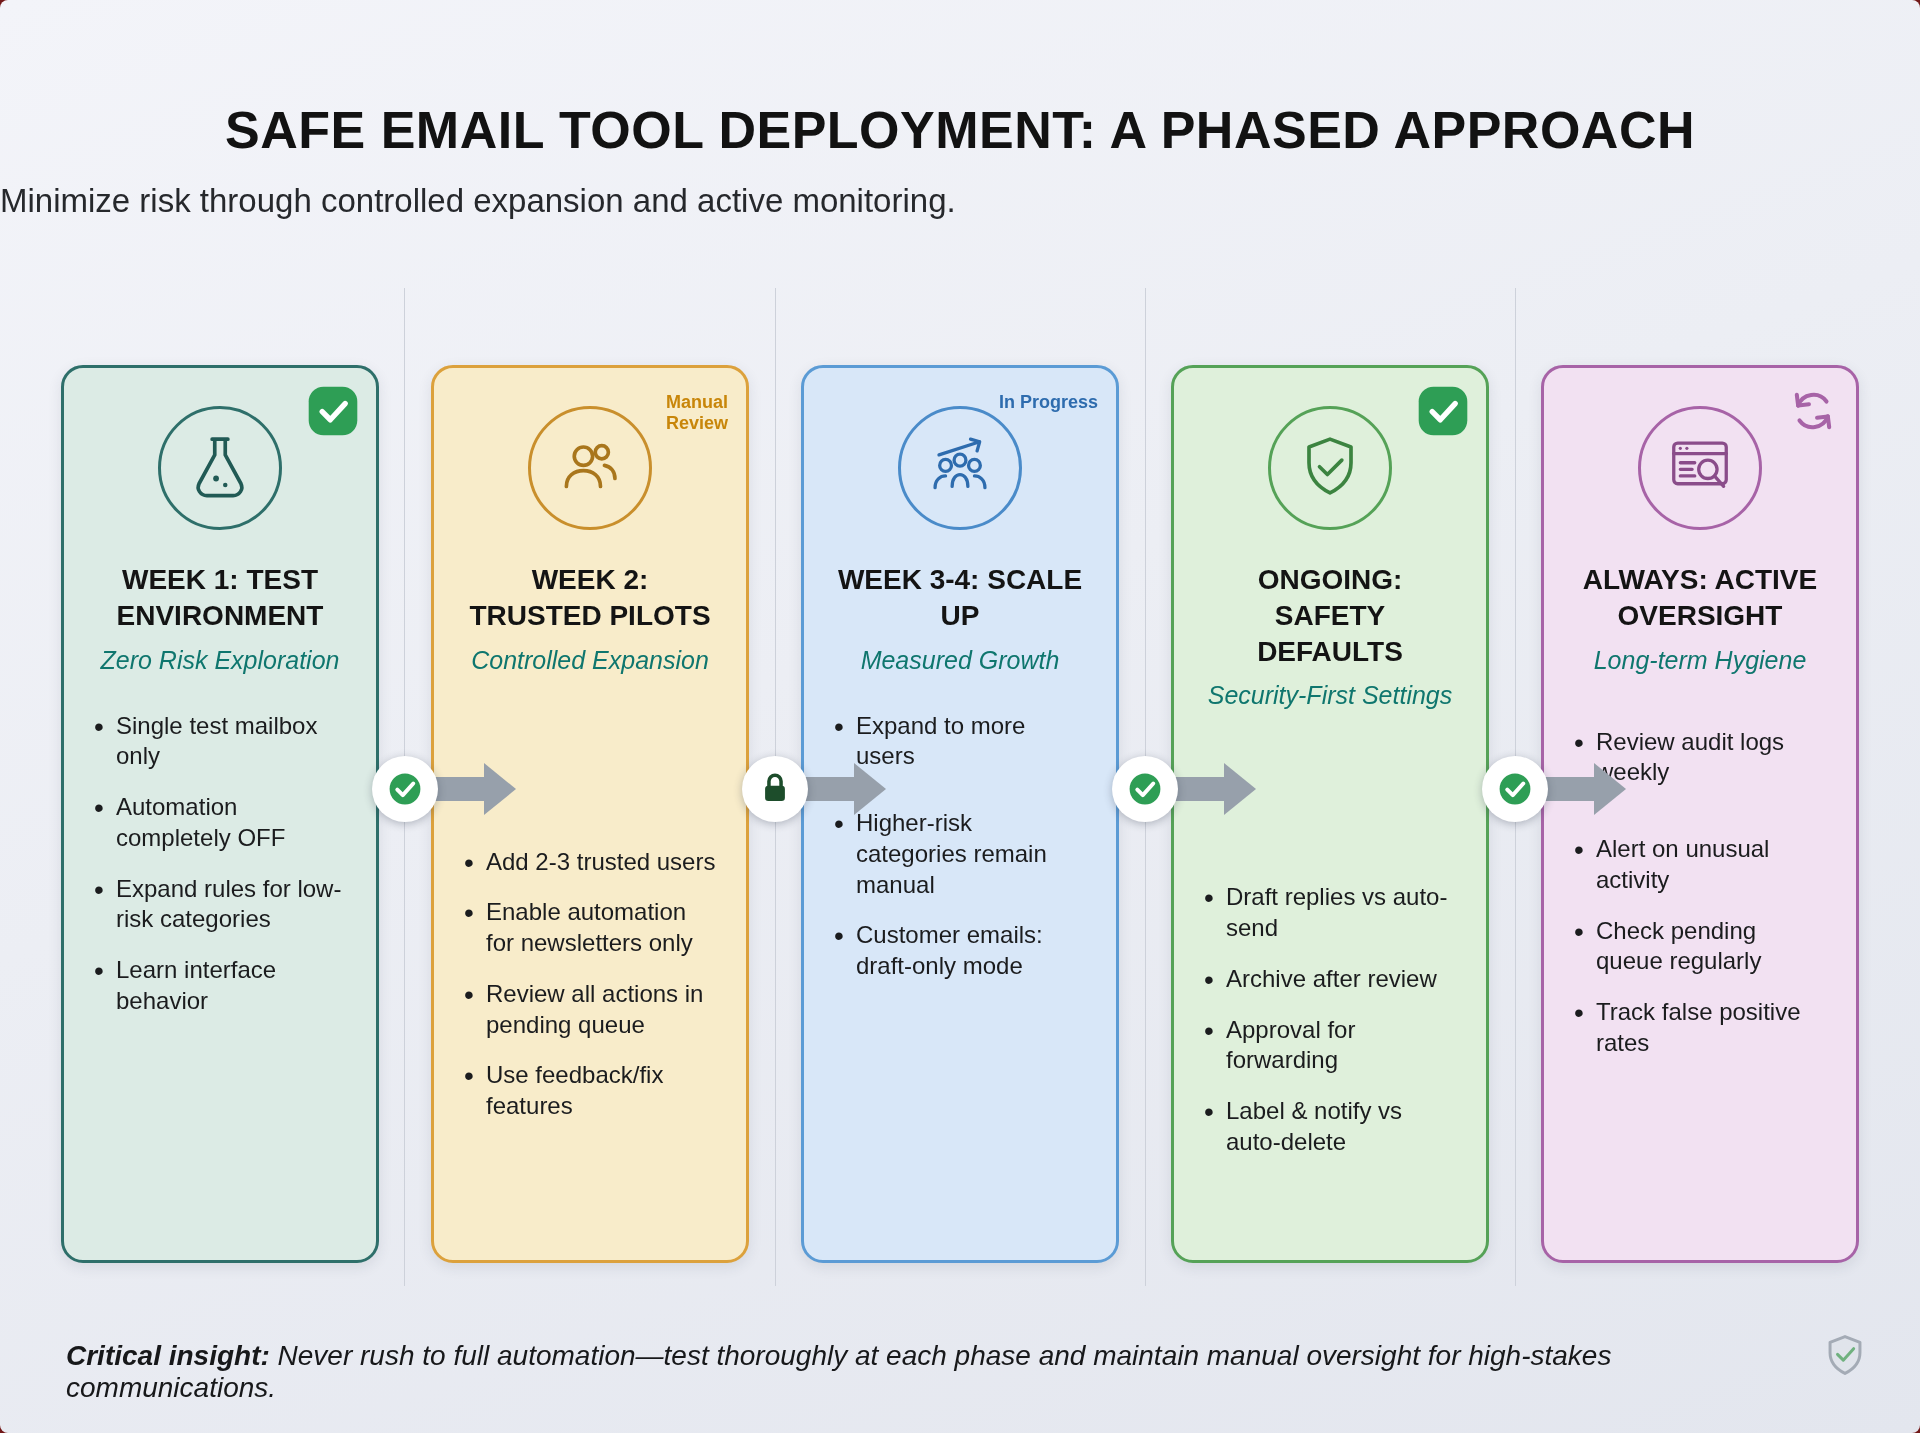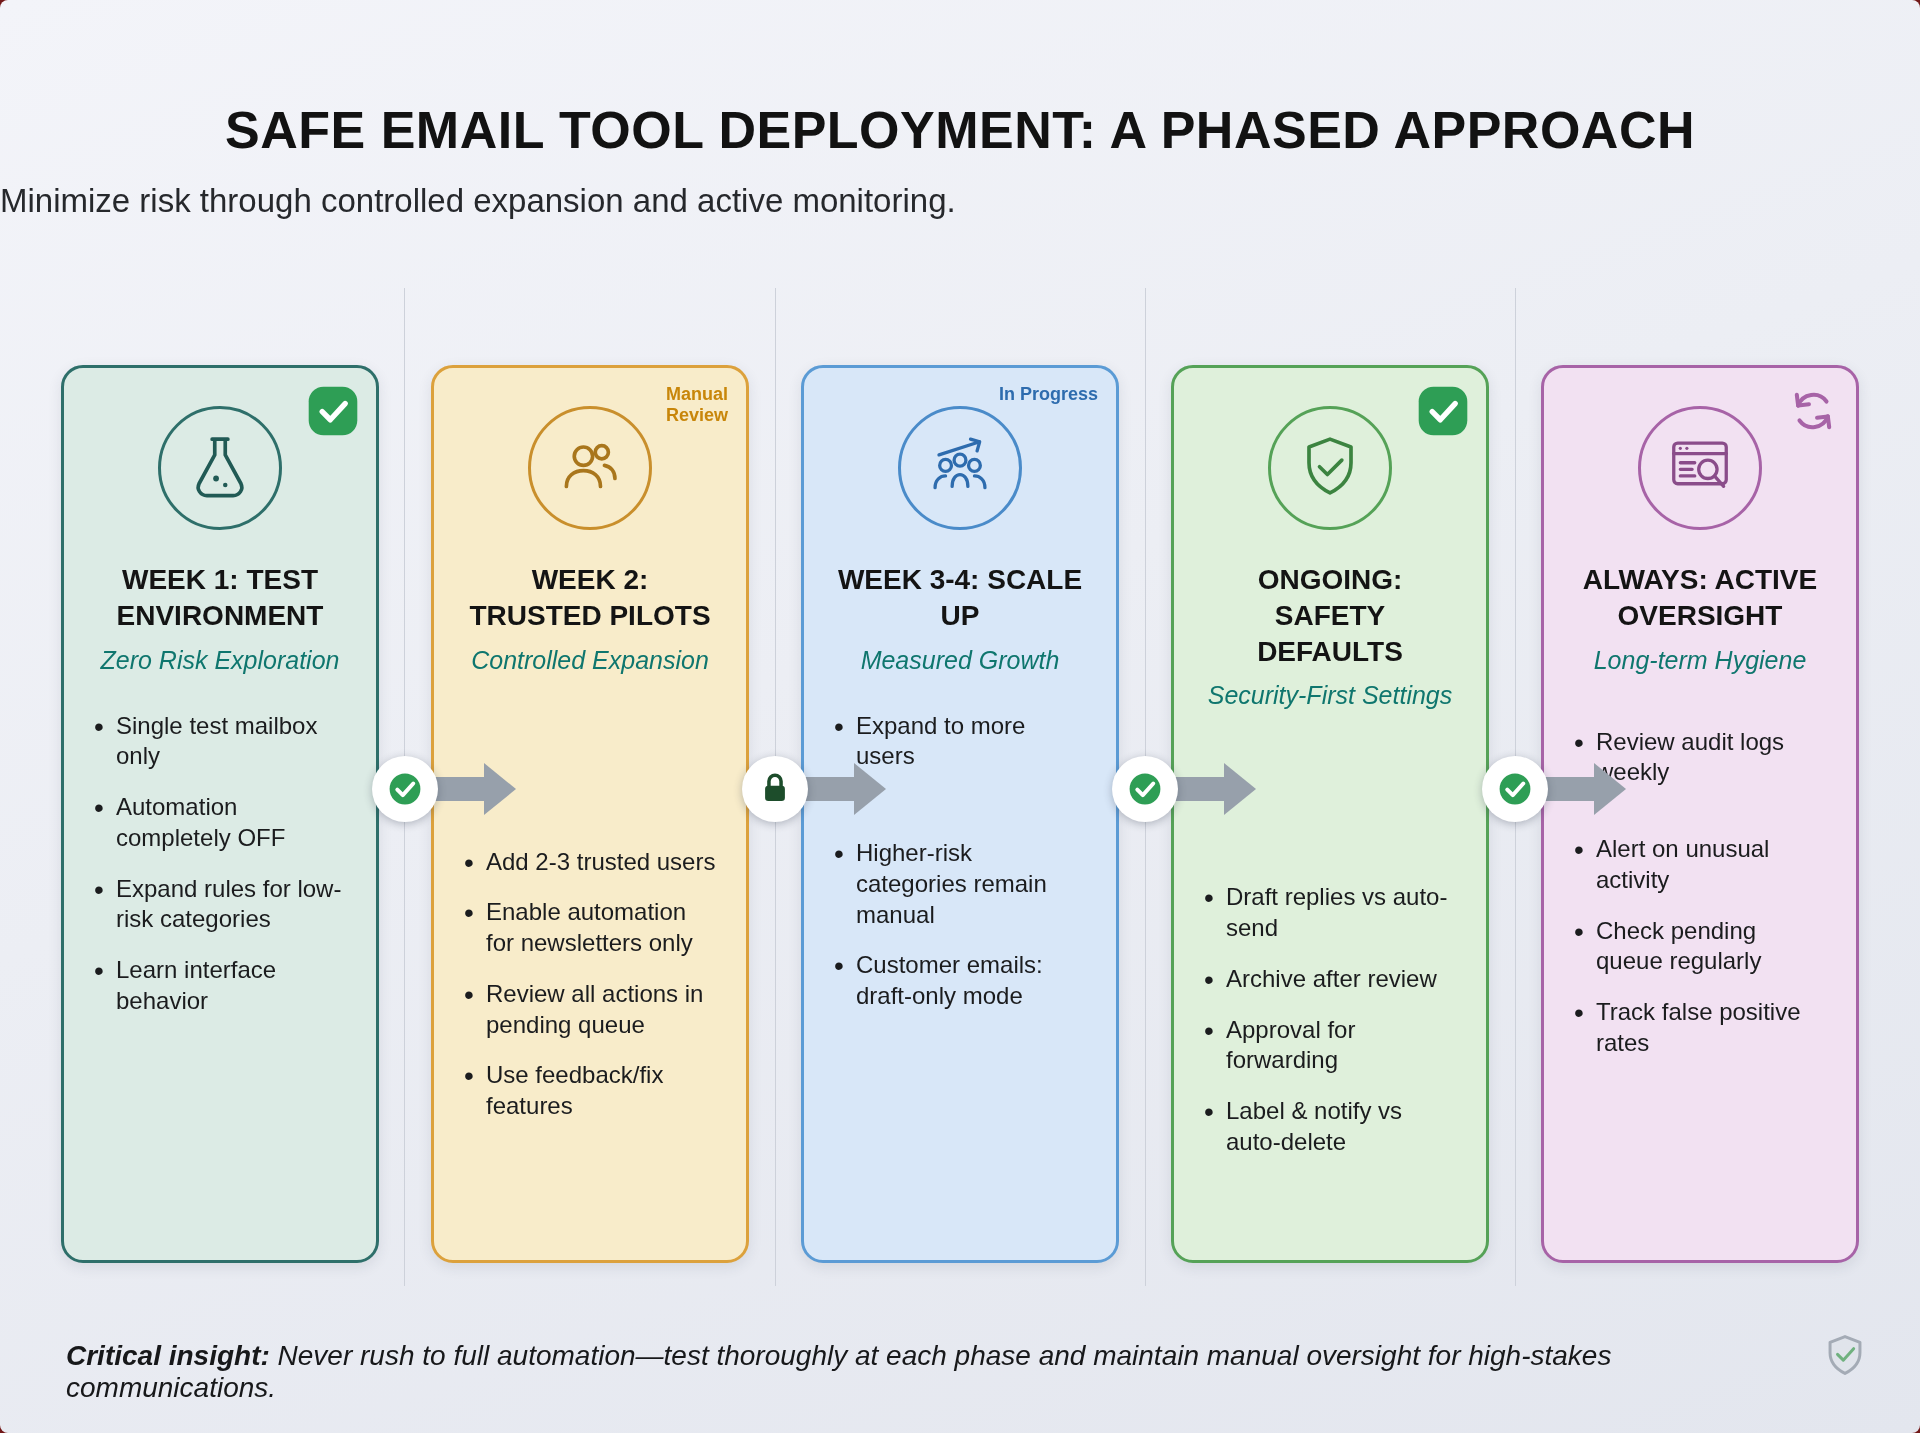--- a/index.html
+++ b/index.html
@@ -77,21 +77,21 @@
   .phase-5 .icon-circle { border: 3px solid #a763a7; color: #8a4c8a; }
   .icon-circle svg { width: 84px; height: 84px; }
 
   .corner-badge {
     position: absolute; top: 16px; right: 16px;
     width: 54px; height: 54px;
   }
   .corner-badge svg { width: 100%; height: 100%; }
 
   .corner-text {
-    position: absolute; top: 16px; right: 18px;
+    position: absolute; top: 24px; right: 18px;
     text-align: right; font-size: 18px; font-weight: 700; line-height: 1.15;
     width: 100px;
   }
   .phase-2 .corner-text { color: #c8860a; }
   .phase-3 .corner-text { color: #2e6cae; }
 
   .card-title {
     margin-top: 32px;
     text-align: center;
     font-size: 28px; font-weight: 800; line-height: 1.28; color: #141414;
@@ -103,21 +103,21 @@
   }
 
   .bullets { list-style: none; margin-top: 36px; }
   .phase-2 .bullets, .phase-4 .bullets { margin-top: 172px; }
   .phase-5 .bullets { margin-top: 52px; }
   .bullets li {
     position: relative; padding-left: 24px;
     font-size: 24px; line-height: 1.28; color: #1b1c1e;
   }
   .bullets li + li { margin-top: 20px; }
-  .phase-3 .bullets li:nth-child(2) { margin-top: 66px; }
+  .phase-3 .bullets li:nth-child(2) { margin-top: 36px; }
   .phase-5 .bullets li:nth-child(2) { margin-top: 46px; }
   .bullets li::before {
     content: "\2022";
     position: absolute; left: 2px; top: -2px;
     font-size: 28px; color: #1b1c1e;
   }
 
   
   .connector {
     position: absolute; top: 756px;

